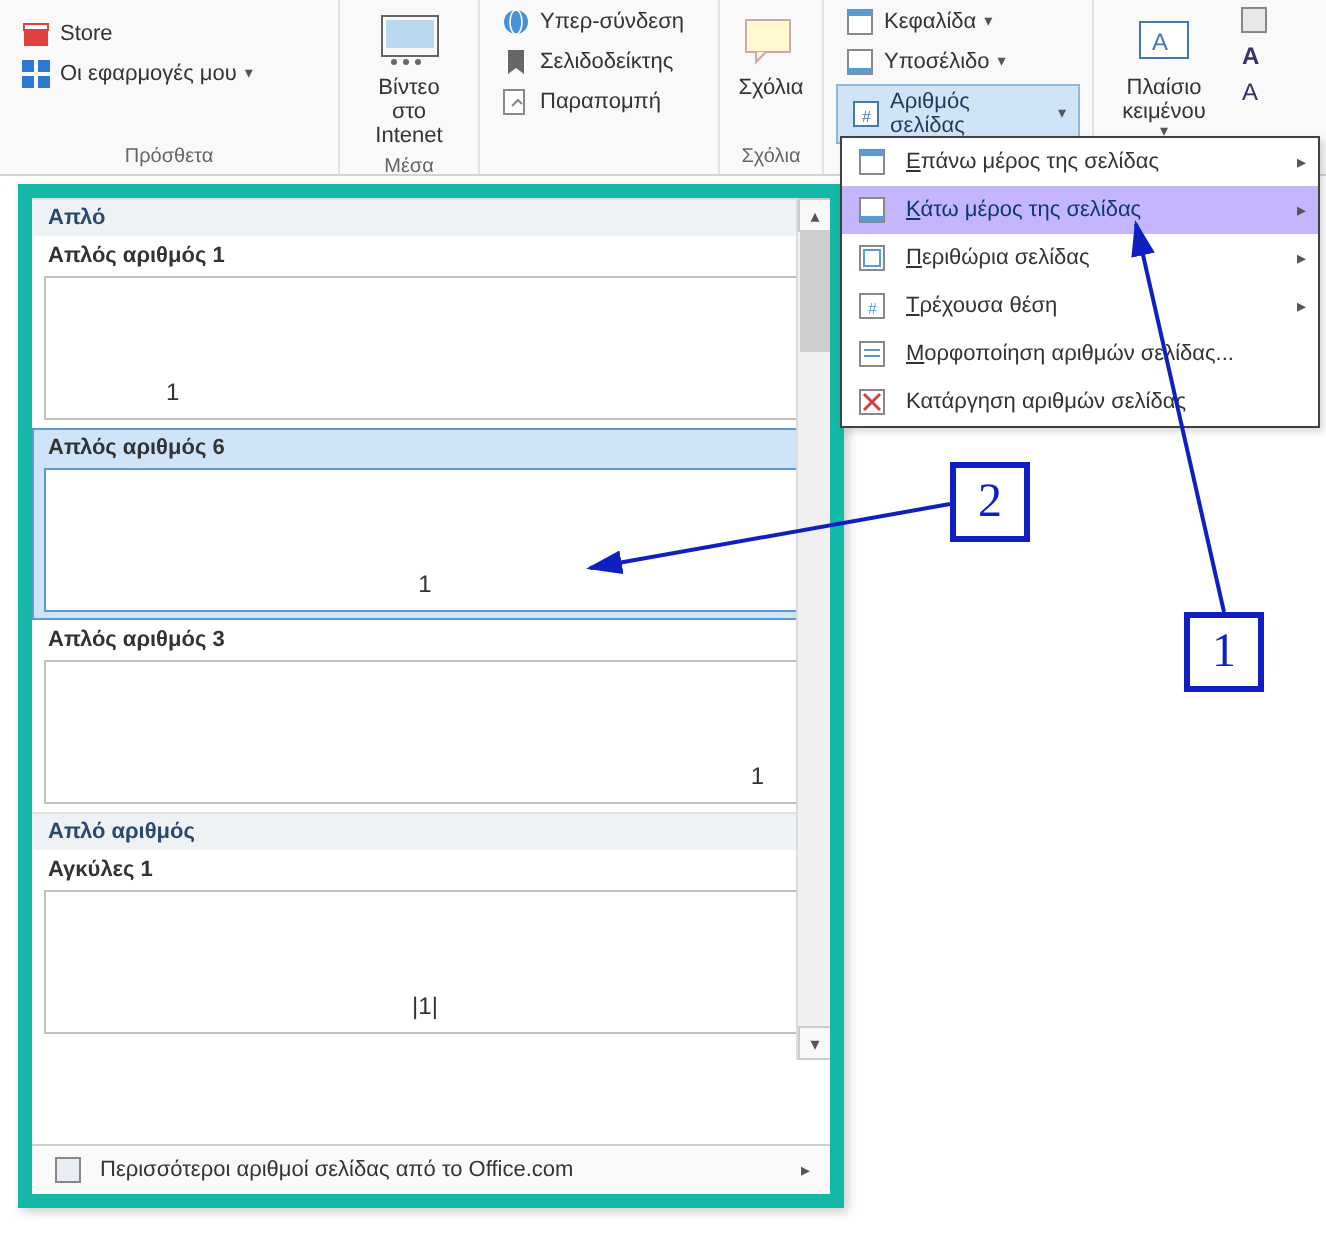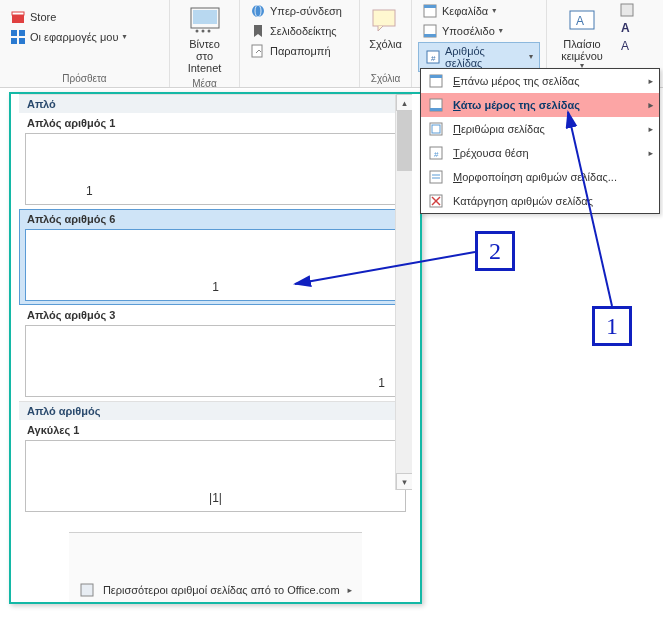--- a/index.html
+++ b/index.html
@@ -110,37 +110,36 @@
   }
   .menu-item .mi-icon {
     width: 18px; height: 18px;
     display: inline-flex; align-items:center; justify-content:center;
   }
   .menu-item .mi-arrow {
     margin-left: auto;
     font-size: 9px;
     color: #555;
   }
-  .menu-item.hover { background: #fca5a5; font-weight: bold; }
+  .menu-item.hover { background: #c4b5fd; }
   .menu-item.hover .mi-label { color: #0a3a6b; }
   .underline-first::first-letter { text-decoration: underline; }
   
   .gallery {
     position: absolute;
     left: 9px;
     top: 92px;
     width: 413px;
     height: 512px;
     background: #fff;
-    border: 2px solid #14b8a6;
+    border: 7px solid #14b8a6;
     box-shadow: 2px 2px 5px rgba(0,0,0,0.2);
     z-index: 15;
     display: flex;
     flex-direction: column;
-    align-items: center;
   }
   .gallery-body {
     flex: 1;
     overflow: hidden;
     position: relative;
   }
   .cat-header {
     background: #eef2f5;
     padding: 3px 8px;
     font-weight: 600;
@@ -197,21 +196,20 @@
   }
   .gallery-footer {
     border-top: 1px solid #d0d0d0;
     background: #fafafa;
   }
   .footer-item {
     display:flex; align-items:center;
     gap: 8px;
     padding: 4px 10px;
     color:#333;
-    margin-top:45px;
   }
   .footer-item.disabled { color:#999; }
   .footer-item .mi-arrow { margin-left:auto; font-size:9px; color:#555; }
   
   .callout-box {
     position: absolute;
     border: 3px solid #1020c0;
     background: #fff;
     width: 40px; height: 40px;
     display:flex; align-items:center; justify-content:center;

